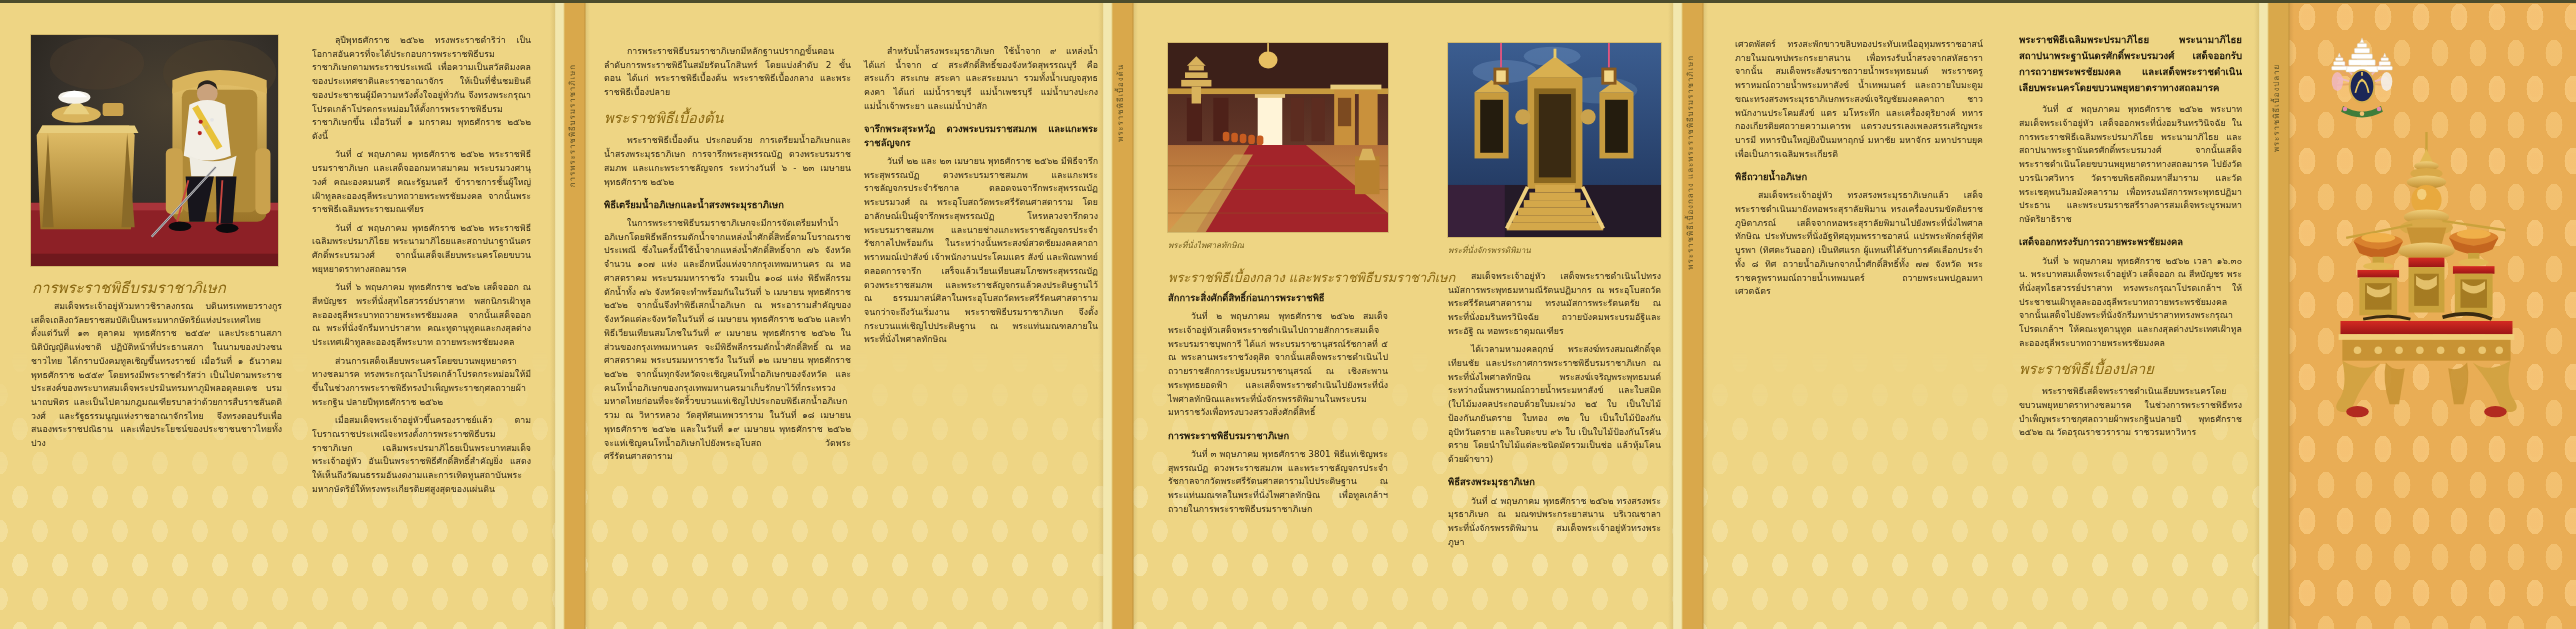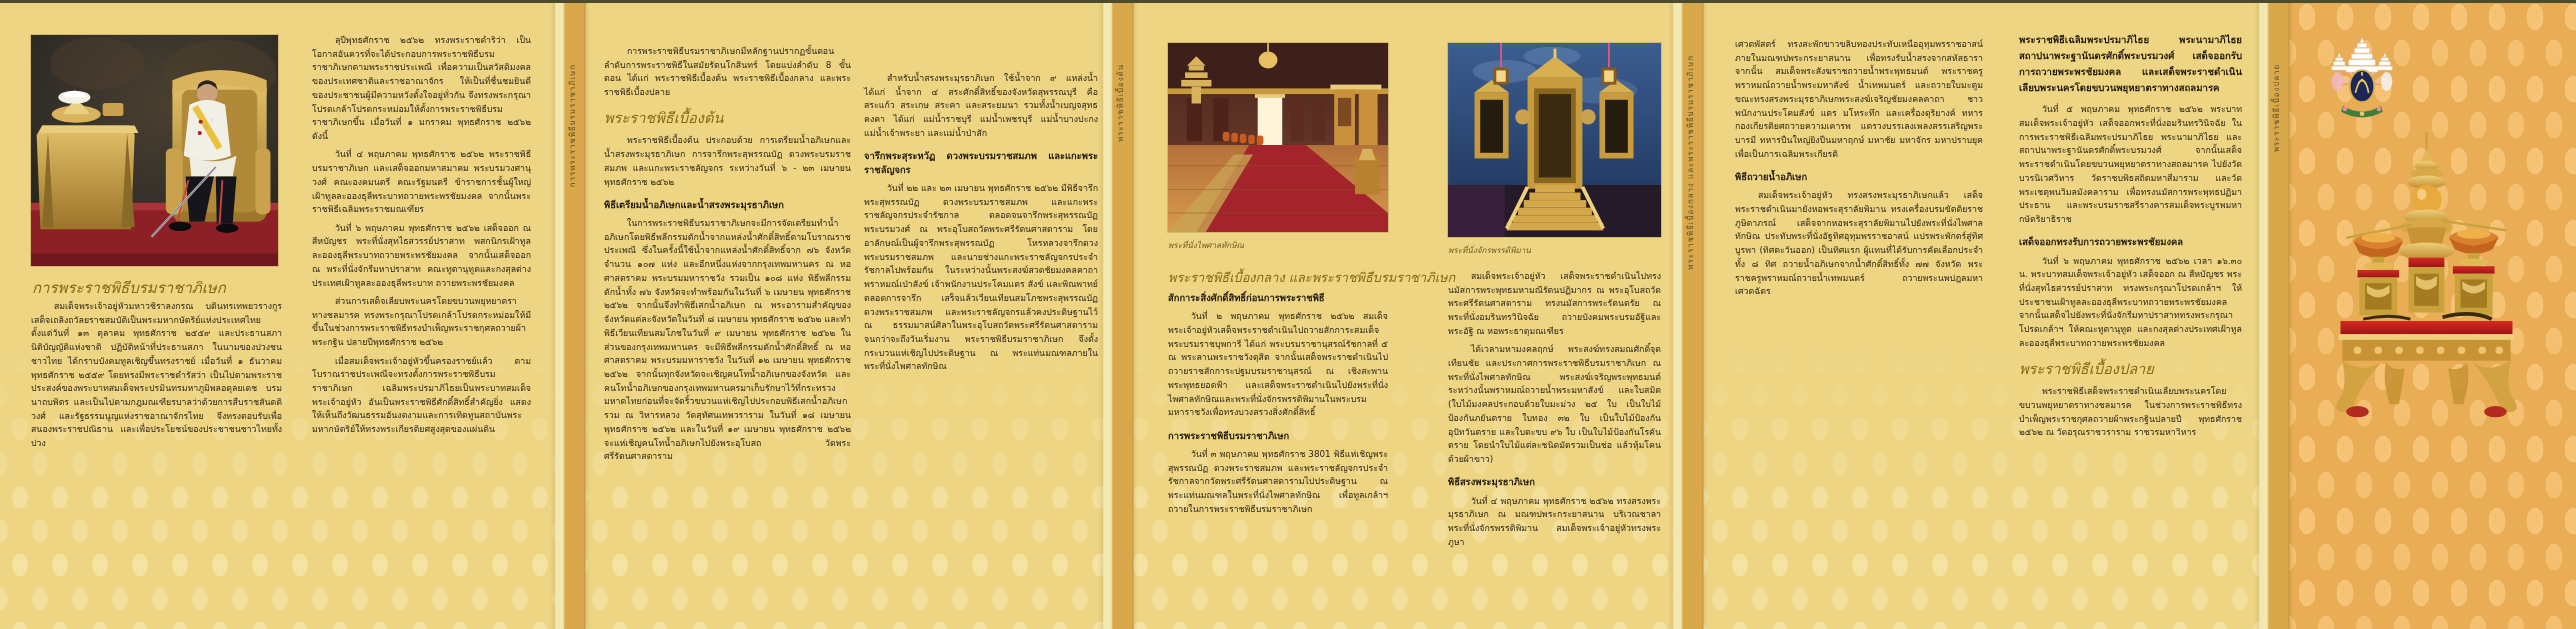--- a/index.html
+++ b/index.html
@@ -117,39 +117,40 @@
 
     <div class="script-head big" style="position:absolute;left:32px;top:270px;">การพระราชพิธีบรมราชาภิเษก</div>
 
     <div class="col" style="left:31px;top:300px;width:251px;">
       <p>สมเด็จพระเจ้าอยู่หัวมหาวชิราลงกรณ บดินทรเทพยวรางกูร เสด็จเถลิงถวัลยราชสมบัติเป็นพระมหากษัตริย์แห่งประเทศไทย ตั้งแต่วันที่ ๑๓ ตุลาคม พุทธศักราช ๒๕๕๙ และประธานสภานิติบัญญัติแห่งชาติ ปฏิบัติหน้าที่ประธานสภา ในนามของปวงชนชาวไทย ได้กราบบังคมทูลเชิญขึ้นทรงราชย์ เมื่อวันที่ ๑ ธันวาคม พุทธศักราช ๒๕๕๙ โดยทรงมีพระราชดำรัสว่า เป็นไปตามพระราชประสงค์ของพระบาทสมเด็จพระปรมินทรมหาภูมิพลอดุลยเดช บรมนาถบพิตร และเป็นไปตามกฎมณเฑียรบาลว่าด้วยการสืบราชสันตติวงศ์ และรัฐธรรมนูญแห่งราชอาณาจักรไทย จึงทรงตอบรับเพื่อสนองพระราชปณิธาน และเพื่อประโยชน์ของประชาชนชาวไทยทั้งปวง</p>
     </div>
 
     <div class="col" style="left:312px;top:34px;width:219px;">
       <p>ลุปีพุทธศักราช ๒๕๖๒ ทรงพระราชดำริว่า เป็นโอกาสอันควรที่จะได้ประกอบการพระราชพิธีบรมราชาภิเษกตามพระราชประเพณี เพื่อความเป็นสวัสดิมงคลของประเทศชาติและราชอาณาจักร ให้เป็นที่ชื่นชมยินดีของประชาชนผู้มีความหวังตั้งใจอยู่ทั่วกัน จึงทรงพระกรุณาโปรดเกล้าโปรดกระหม่อมให้ตั้งการพระราชพิธีบรมราชาภิเษกขึ้น เมื่อวันที่ ๑ มกราคม พุทธศักราช ๒๕๖๒ ดังนี้</p>
       <p>วันที่ ๔ พฤษภาคม พุทธศักราช ๒๕๖๒ พระราชพิธีบรมราชาภิเษก และเสด็จออกมหาสมาคม พระบรมวงศานุวงศ์ คณะองคมนตรี คณะรัฐมนตรี ข้าราชการชั้นผู้ใหญ่เฝ้าทูลละอองธุลีพระบาทถวายพระพรชัยมงคล จากนั้นพระราชพิธีเฉลิมพระราชมณเฑียร</p>
+      <p>วันที่ ๕ พฤษภาคม พุทธศักราช ๒๕๖๒ พระราชพิธีเฉลิมพระปรมาภิไธย พระนามาภิไธยและสถาปนาฐานันดรศักดิ์พระบรมวงศ์ จากนั้นเสด็จเลียบพระนครโดยขบวนพยุหยาตราทางสถลมารค</p>
       <p>วันที่ ๖ พฤษภาคม พุทธศักราช ๒๕๖๒ เสด็จออก ณ สีหบัญชร พระที่นั่งสุทไธสวรรย์ปราสาท พสกนิกรเฝ้าทูลละอองธุลีพระบาทถวายพระพรชัยมงคล จากนั้นเสด็จออก ณ พระที่นั่งจักรีมหาปราสาท คณะทูตานุทูตและกงสุลต่างประเทศเฝ้าทูลละอองธุลีพระบาท ถวายพระพรชัยมงคล</p>
       <p>ส่วนการเสด็จเลียบพระนครโดยขบวนพยุหยาตราทางชลมารค ทรงพระกรุณาโปรดเกล้าโปรดกระหม่อมให้มีขึ้นในช่วงการพระราชพิธีทรงบำเพ็ญพระราชกุศลถวายผ้าพระกฐิน ปลายปีพุทธศักราช ๒๕๖๒</p>
       <p>เมื่อสมเด็จพระเจ้าอยู่หัวขึ้นครองราชย์แล้ว ตามโบราณราชประเพณีจะทรงตั้งการพระราชพิธีบรมราชาภิเษก เฉลิมพระปรมาภิไธยเป็นพระบาทสมเด็จพระเจ้าอยู่หัว อันเป็นพระราชพิธีศักดิ์สิทธิ์สำคัญยิ่ง แสดงให้เห็นถึงวัฒนธรรมอันงดงามและการเทิดทูนสถาบันพระมหากษัตริย์ให้ทรงพระเกียรติยศสูงสุดของแผ่นดิน</p>
     </div>
   </div>
 
   <div class="spine" style="left:550px;">
     <div class="spine-text">การพระราชพิธีบรมราชาภิเษก</div>
   </div>
 
   <div class="panel" style="left:589px;width:514px;">
     <div class="col" style="left:15px;top:45px;width:247px;">
-      <p>การพระราชพิธีบรมราชาภิเษกมีหลักฐานปรากฏขั้นตอนลำดับการพระราชพิธีในสมัยรัตนโกสินทร์ โดยแบ่งลำดับ 8 ขั้นตอน ได้แก่ พระราชพิธีเบื้องต้น พระราชพิธีเบื้องกลาง และพระราชพิธีเบื้องปลาย</p>
+      <p>การพระราชพิธีบรมราชาภิเษกมีหลักฐานปรากฏขั้นตอนลำดับการพระราชพิธีในสมัยรัตนโกสินทร์ โดยแบ่งลำดับ 2 ขั้นตอน ได้แก่ พระราชพิธีเบื้องต้น พระราชพิธีเบื้องกลาง และพระราชพิธีเบื้องปลาย</p>
       <div class="script-head">พระราชพิธีเบื้องต้น</div>
       <p>พระราชพิธีเบื้องต้น ประกอบด้วย การเตรียมน้ำอภิเษกและน้ำสรงพระมุรธาภิเษก การจารึกพระสุพรรณบัฏ ดวงพระบรมราชสมภพ และแกะพระราชลัญจกร ระหว่างวันที่ ๖ - ๒๓ เมษายน พุทธศักราช ๒๕๖๒</p>
       <div class="subhead">พิธีเตรียมน้ำอภิเษกและน้ำสรงพระมุรธาภิเษก</div>
       <p>ในการพระราชพิธีบรมราชาภิเษกจะมีการจัดเตรียมทำน้ำอภิเษกโดยพิธีพลีกรรมตักน้ำจากแหล่งน้ำศักดิ์สิทธิ์ตามโบราณราชประเพณี ซึ่งในครั้งนี้ใช้น้ำจากแหล่งน้ำศักดิ์สิทธิ์จาก ๗๖ จังหวัด จำนวน ๑๐๗ แห่ง และอีกหนึ่งแห่งจากกรุงเทพมหานคร ณ หอศาสตราคม พระบรมมหาราชวัง รวมเป็น ๑๐๘ แห่ง พิธีพลีกรรมตักน้ำทั้ง ๗๖ จังหวัดจะทำพร้อมกันในวันที่ ๖ เมษายน พุทธศักราช ๒๕๖๒ จากนั้นจึงทำพิธีเสกน้ำอภิเษก ณ พระอารามสำคัญของจังหวัดแต่ละจังหวัดในวันที่ ๘ เมษายน พุทธศักราช ๒๕๖๒ และทำพิธีเวียนเทียนสมโภชในวันที่ ๙ เมษายน พุทธศักราช ๒๕๖๒ ในส่วนของกรุงเทพมหานคร จะมีพิธีพลีกรรมตักน้ำศักดิ์สิทธิ์ ณ หอศาสตราคม พระบรมมหาราชวัง ในวันที่ ๑๒ เมษายน พุทธศักราช ๒๕๖๒ จากนั้นทุกจังหวัดจะเชิญคนโทน้ำอภิเษกของจังหวัด และคนโทน้ำอภิเษกของกรุงเทพมหานครมาเก็บรักษาไว้ที่กระทรวงมหาดไทยก่อนที่จะจัดริ้วขบวนแห่เชิญไปประกอบพิธีเสกน้ำอภิเษกรวม ณ วิหารหลวง วัดสุทัศนเทพวราราม ในวันที่ ๑๘ เมษายน พุทธศักราช ๒๕๖๒ และในวันที่ ๑๙ เมษายน พุทธศักราช ๒๕๖๒ จะแห่เชิญคนโทน้ำอภิเษกไปยังพระอุโบสถ วัดพระศรีรัตนศาสดาราม</p>
     </div>
-    <div class="col" style="left:275px;top:45px;width:234px;margin-top:27px;">
+    <div class="col" style="left:275px;top:45px;width:234px;">
       <p>สำหรับน้ำสรงพระมุรธาภิเษก ใช้น้ำจาก ๙ แหล่งน้ำ ได้แก่ น้ำจาก ๔ สระศักดิ์สิทธิ์ของจังหวัดสุพรรณบุรี คือ สระแก้ว สระเกษ สระคา และสระยมนา รวมทั้งน้ำเบญจสุทธคงคา ได้แก่ แม่น้ำราชบุรี แม่น้ำเพชรบุรี แม่น้ำบางปะกง แม่น้ำเจ้าพระยา และแม่น้ำป่าสัก</p>
       <div class="subhead">จารึกพระสุระหวัฏ ดวงพระบรมราชสมภพ และแกะพระราชลัญจกร</div>
       <p>วันที่ ๒๒ และ ๒๓ เมษายน พุทธศักราช ๒๕๖๒ มีพิธีจารึกพระสุพรรณบัฏ ดวงพระบรมราชสมภพ และแกะพระราชลัญจกรประจำรัชกาล ตลอดจนจารึกพระสุพรรณบัฏพระบรมวงศ์ ณ พระอุโบสถวัดพระศรีรัตนศาสดาราม โดยอาลักษณ์เป็นผู้จารึกพระสุพรรณบัฏ โหรหลวงจารึกดวงพระบรมราชสมภพ และนายช่างแกะพระราชลัญจกรประจำรัชกาลไปพร้อมกัน ในระหว่างนั้นพระสงฆ์สวดชัยมงคลคาถา พราหมณ์เป่าสังข์ เจ้าพนักงานประโคมแตร สังข์ และพิณพาทย์ตลอดการจารึก เสร็จแล้วเวียนเทียนสมโภชพระสุพรรณบัฏ ดวงพระราชสมภพ และพระราชลัญจกรแล้วคงประดิษฐานไว้ ณ ธรรมมาสน์ศิลาในพระอุโบสถวัดพระศรีรัตนศาสดาราม จนกว่าจะถึงวันเริ่มงาน พระราชพิธีบรมราชาภิเษก จึงตั้งกระบวนแห่เชิญไปประดิษฐาน ณ พระแท่นมณฑลภายในพระที่นั่งไพศาลทักษิณ</p>
     </div>
   </div>
 
   <div class="spine" style="left:1098px;">
     <div class="spine-text">พระราชพิธีเบื้องต้น</div>
   </div>
 

